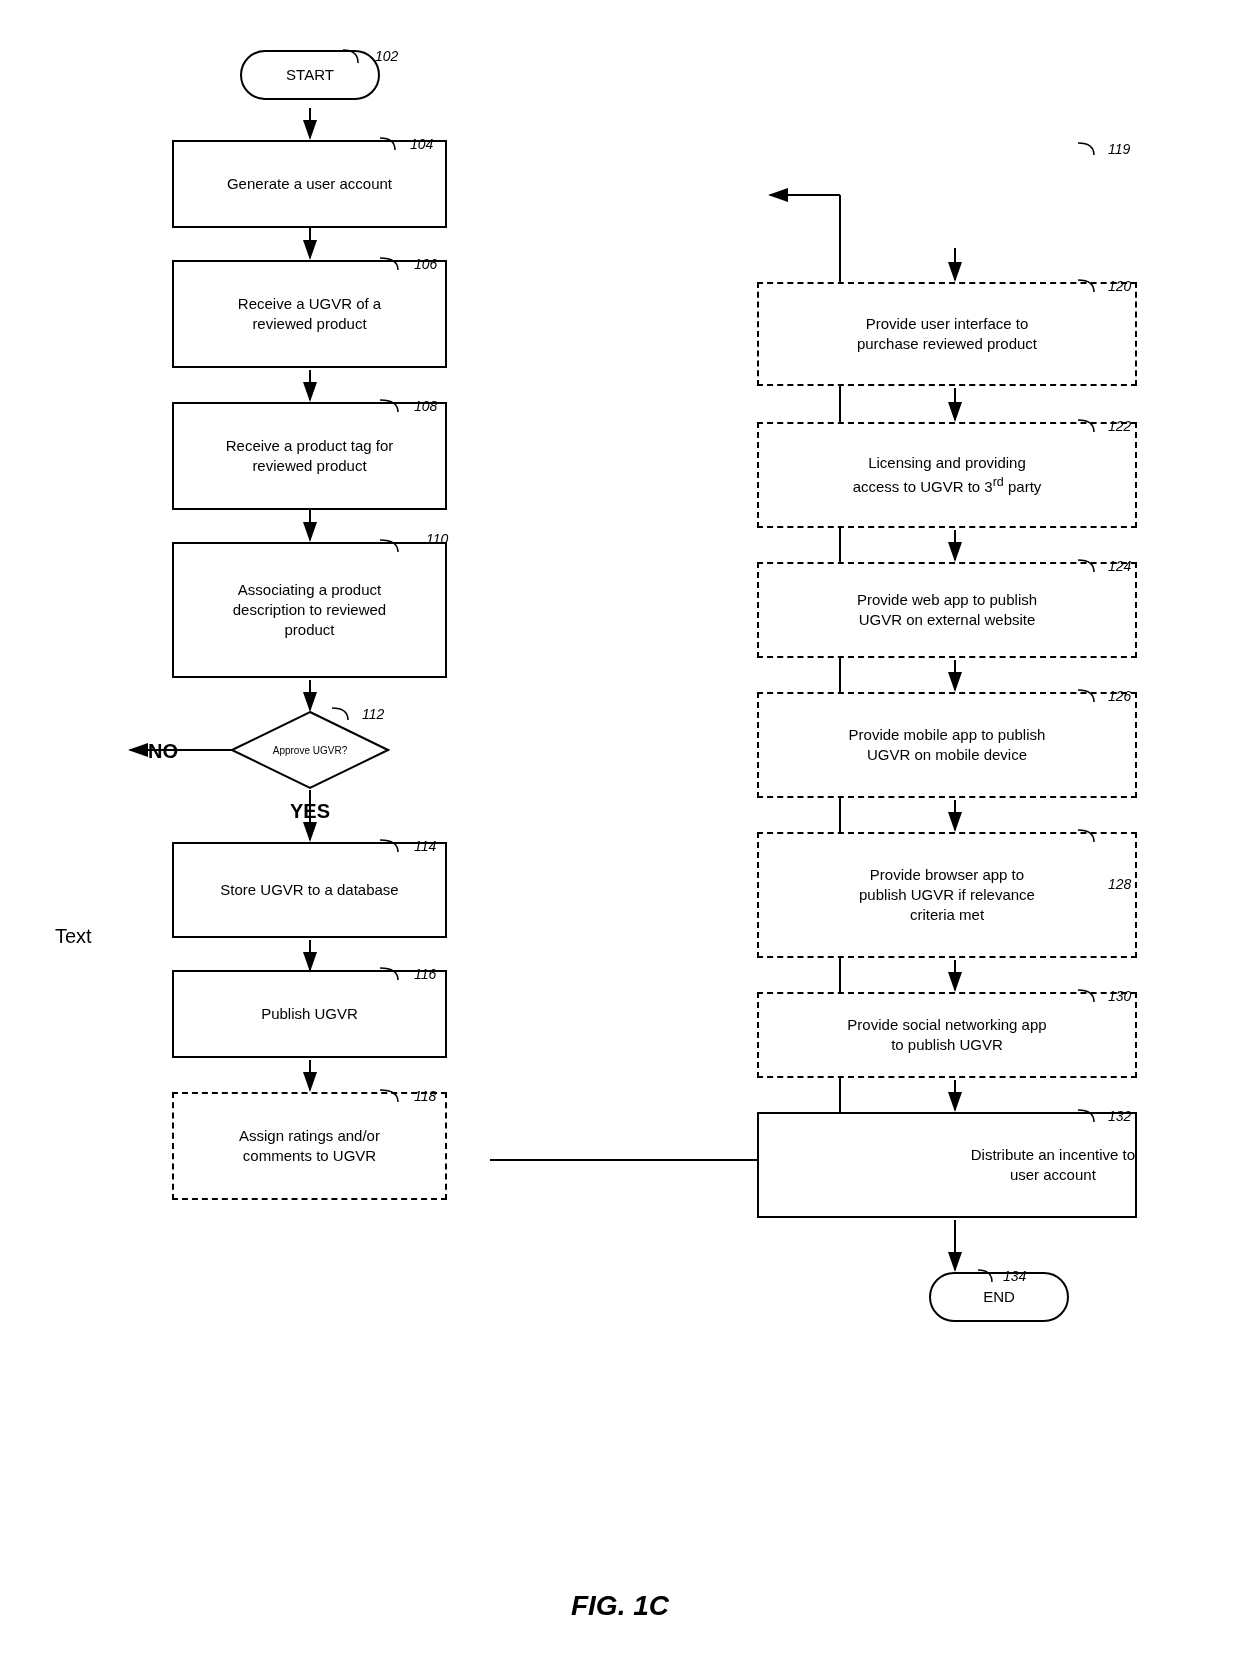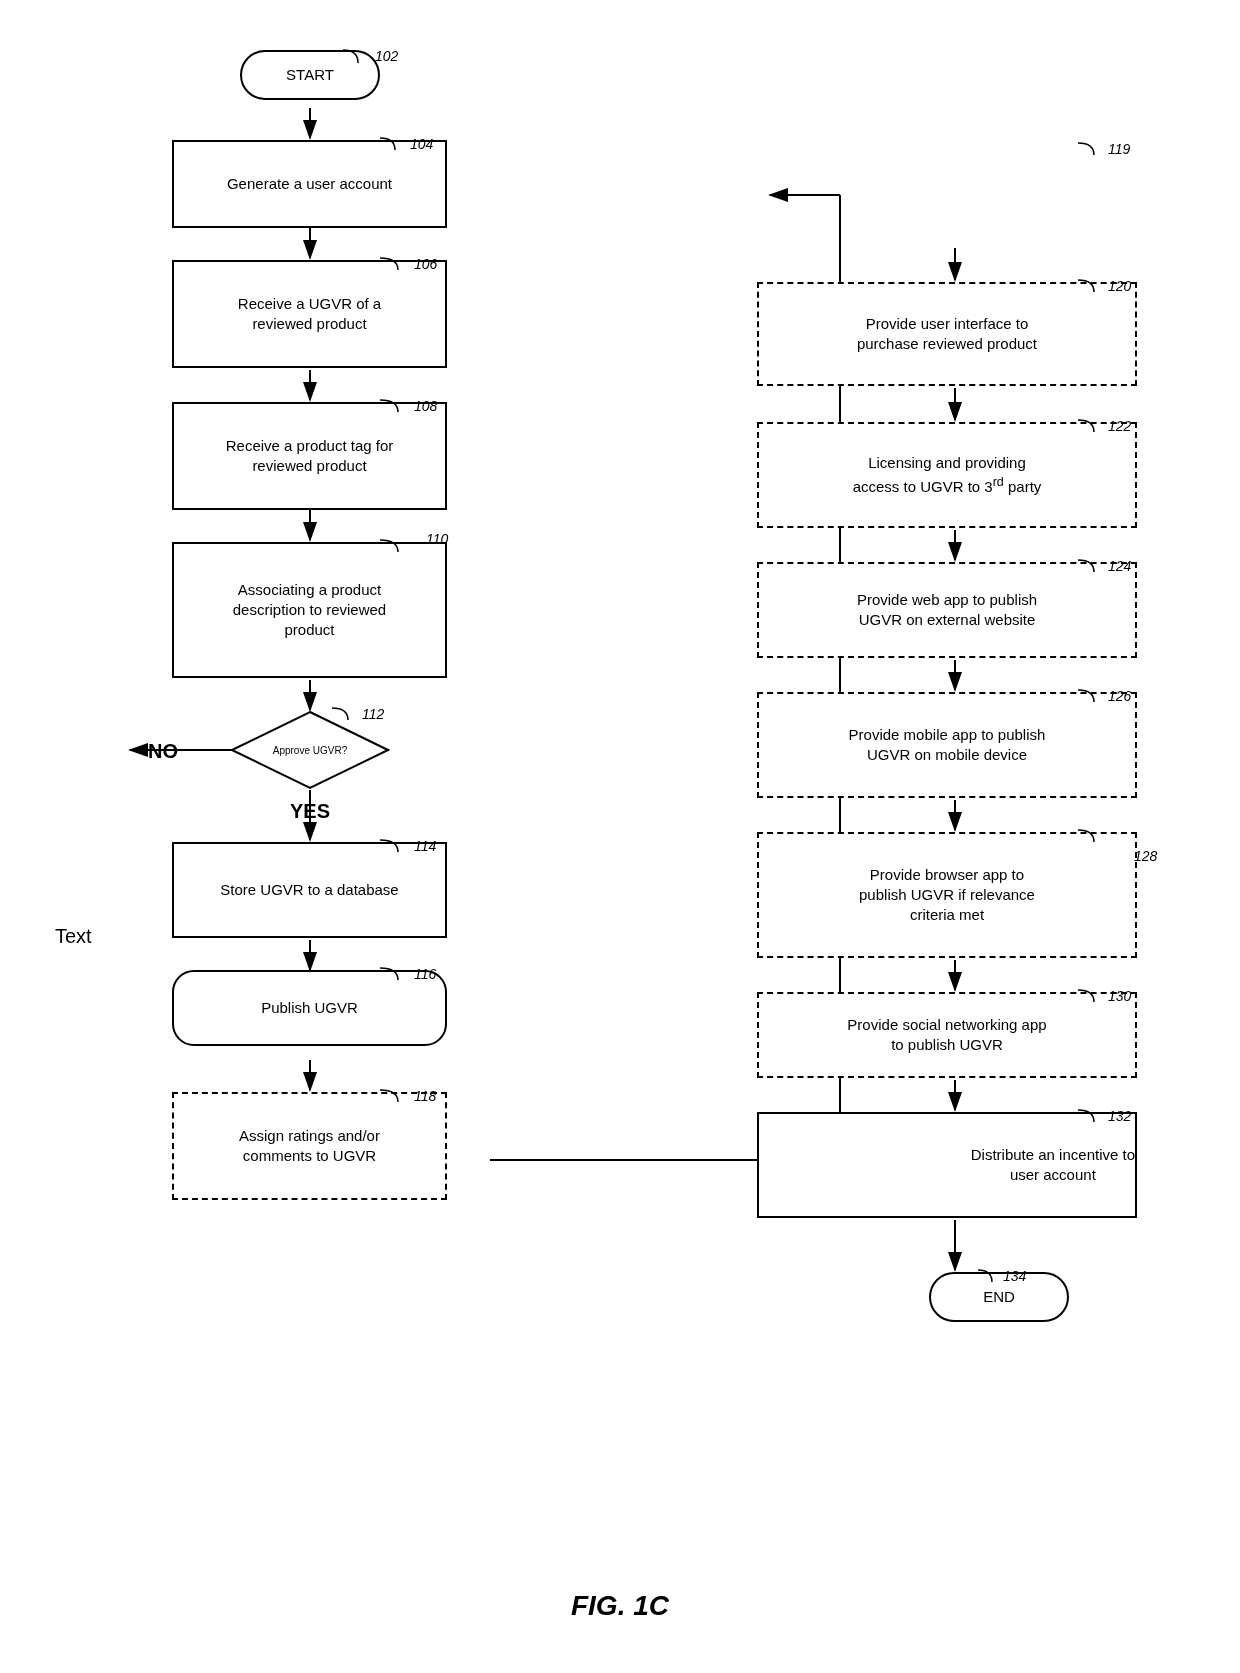--- a/index.html
+++ b/index.html
@@ -184,21 +184,21 @@
   <div class="fc-node fc-rect" style="left:172px; top:842px; width:275px; height:96px;">
     <span>Store UGVR to a database</span>
   </div>
   <span class="ref-num" style="left:414px; top:838px;">114</span>
   <svg style="position:absolute;top:838px;left:338px;width:80px;height:18px;pointer-events:none;">
     <path d="M 60 14 Q 60 2 42 2" stroke="#000" stroke-width="1.5" fill="none"></path>
   </svg>
 
   <span class="label-text" style="left:55px; top:925px;">Text</span>
 
-  <div class="fc-node fc-rect" style="left:172px; top:970px; width:275px; height:76px;border-radius:22px;">
+  <div class="fc-node fc-rect" style="left:172px; top:970px; width:275px; height:88px;">
     <span>Publish UGVR</span>
   </div>
   <span class="ref-num" style="left:414px; top:966px;">116</span>
   <svg style="position:absolute;top:966px;left:338px;width:80px;height:18px;pointer-events:none;">
     <path d="M 60 14 Q 60 2 42 2" stroke="#000" stroke-width="1.5" fill="none"></path>
   </svg>
 
   <div class="fc-node fc-rect-dash" style="left:172px; top:1092px; width:275px; height:108px;">
     <span>Assign ratings and/or<br>comments to UGVR</span>
   </div>
@@ -240,21 +240,21 @@
     <span>Provide mobile app to publish<br>UGVR on mobile device</span>
   </div>
   <span class="ref-num" style="left:1108px; top:688px;">126</span>
   <svg style="position:absolute;top:688px;left:1050px;width:62px;height:18px;pointer-events:none;">
     <path d="M 44 14 Q 44 2 28 2" stroke="#000" stroke-width="1.5" fill="none"></path>
   </svg>
 
   <div class="fc-node fc-rect-dash" style="left:757px; top:832px; width:380px; height:126px;">
     <span>Provide browser app to<br>publish UGVR if relevance<br>criteria met</span>
   </div>
-  <span class="ref-num" style="left:1108px; top:848px;margin-left:26px;">128</span>
+  <span class="ref-num" style="left:1108px; top:876px;">128</span>
   <svg style="position:absolute;top:828px;left:1050px;width:62px;height:18px;pointer-events:none;">
     <path d="M 44 14 Q 44 2 28 2" stroke="#000" stroke-width="1.5" fill="none"></path>
   </svg>
 
   <div class="fc-node fc-rect-dash" style="left:757px; top:992px; width:380px; height:86px;">
     <span>Provide social networking app<br>to publish UGVR</span>
   </div>
   <span class="ref-num" style="left:1108px; top:988px;font-style:italic;">130</span>
   <svg style="position:absolute;top:988px;left:1050px;width:62px;height:18px;pointer-events:none;">
     <path d="M 44 14 Q 44 2 28 2" stroke="#000" stroke-width="1.5" fill="none"></path>

